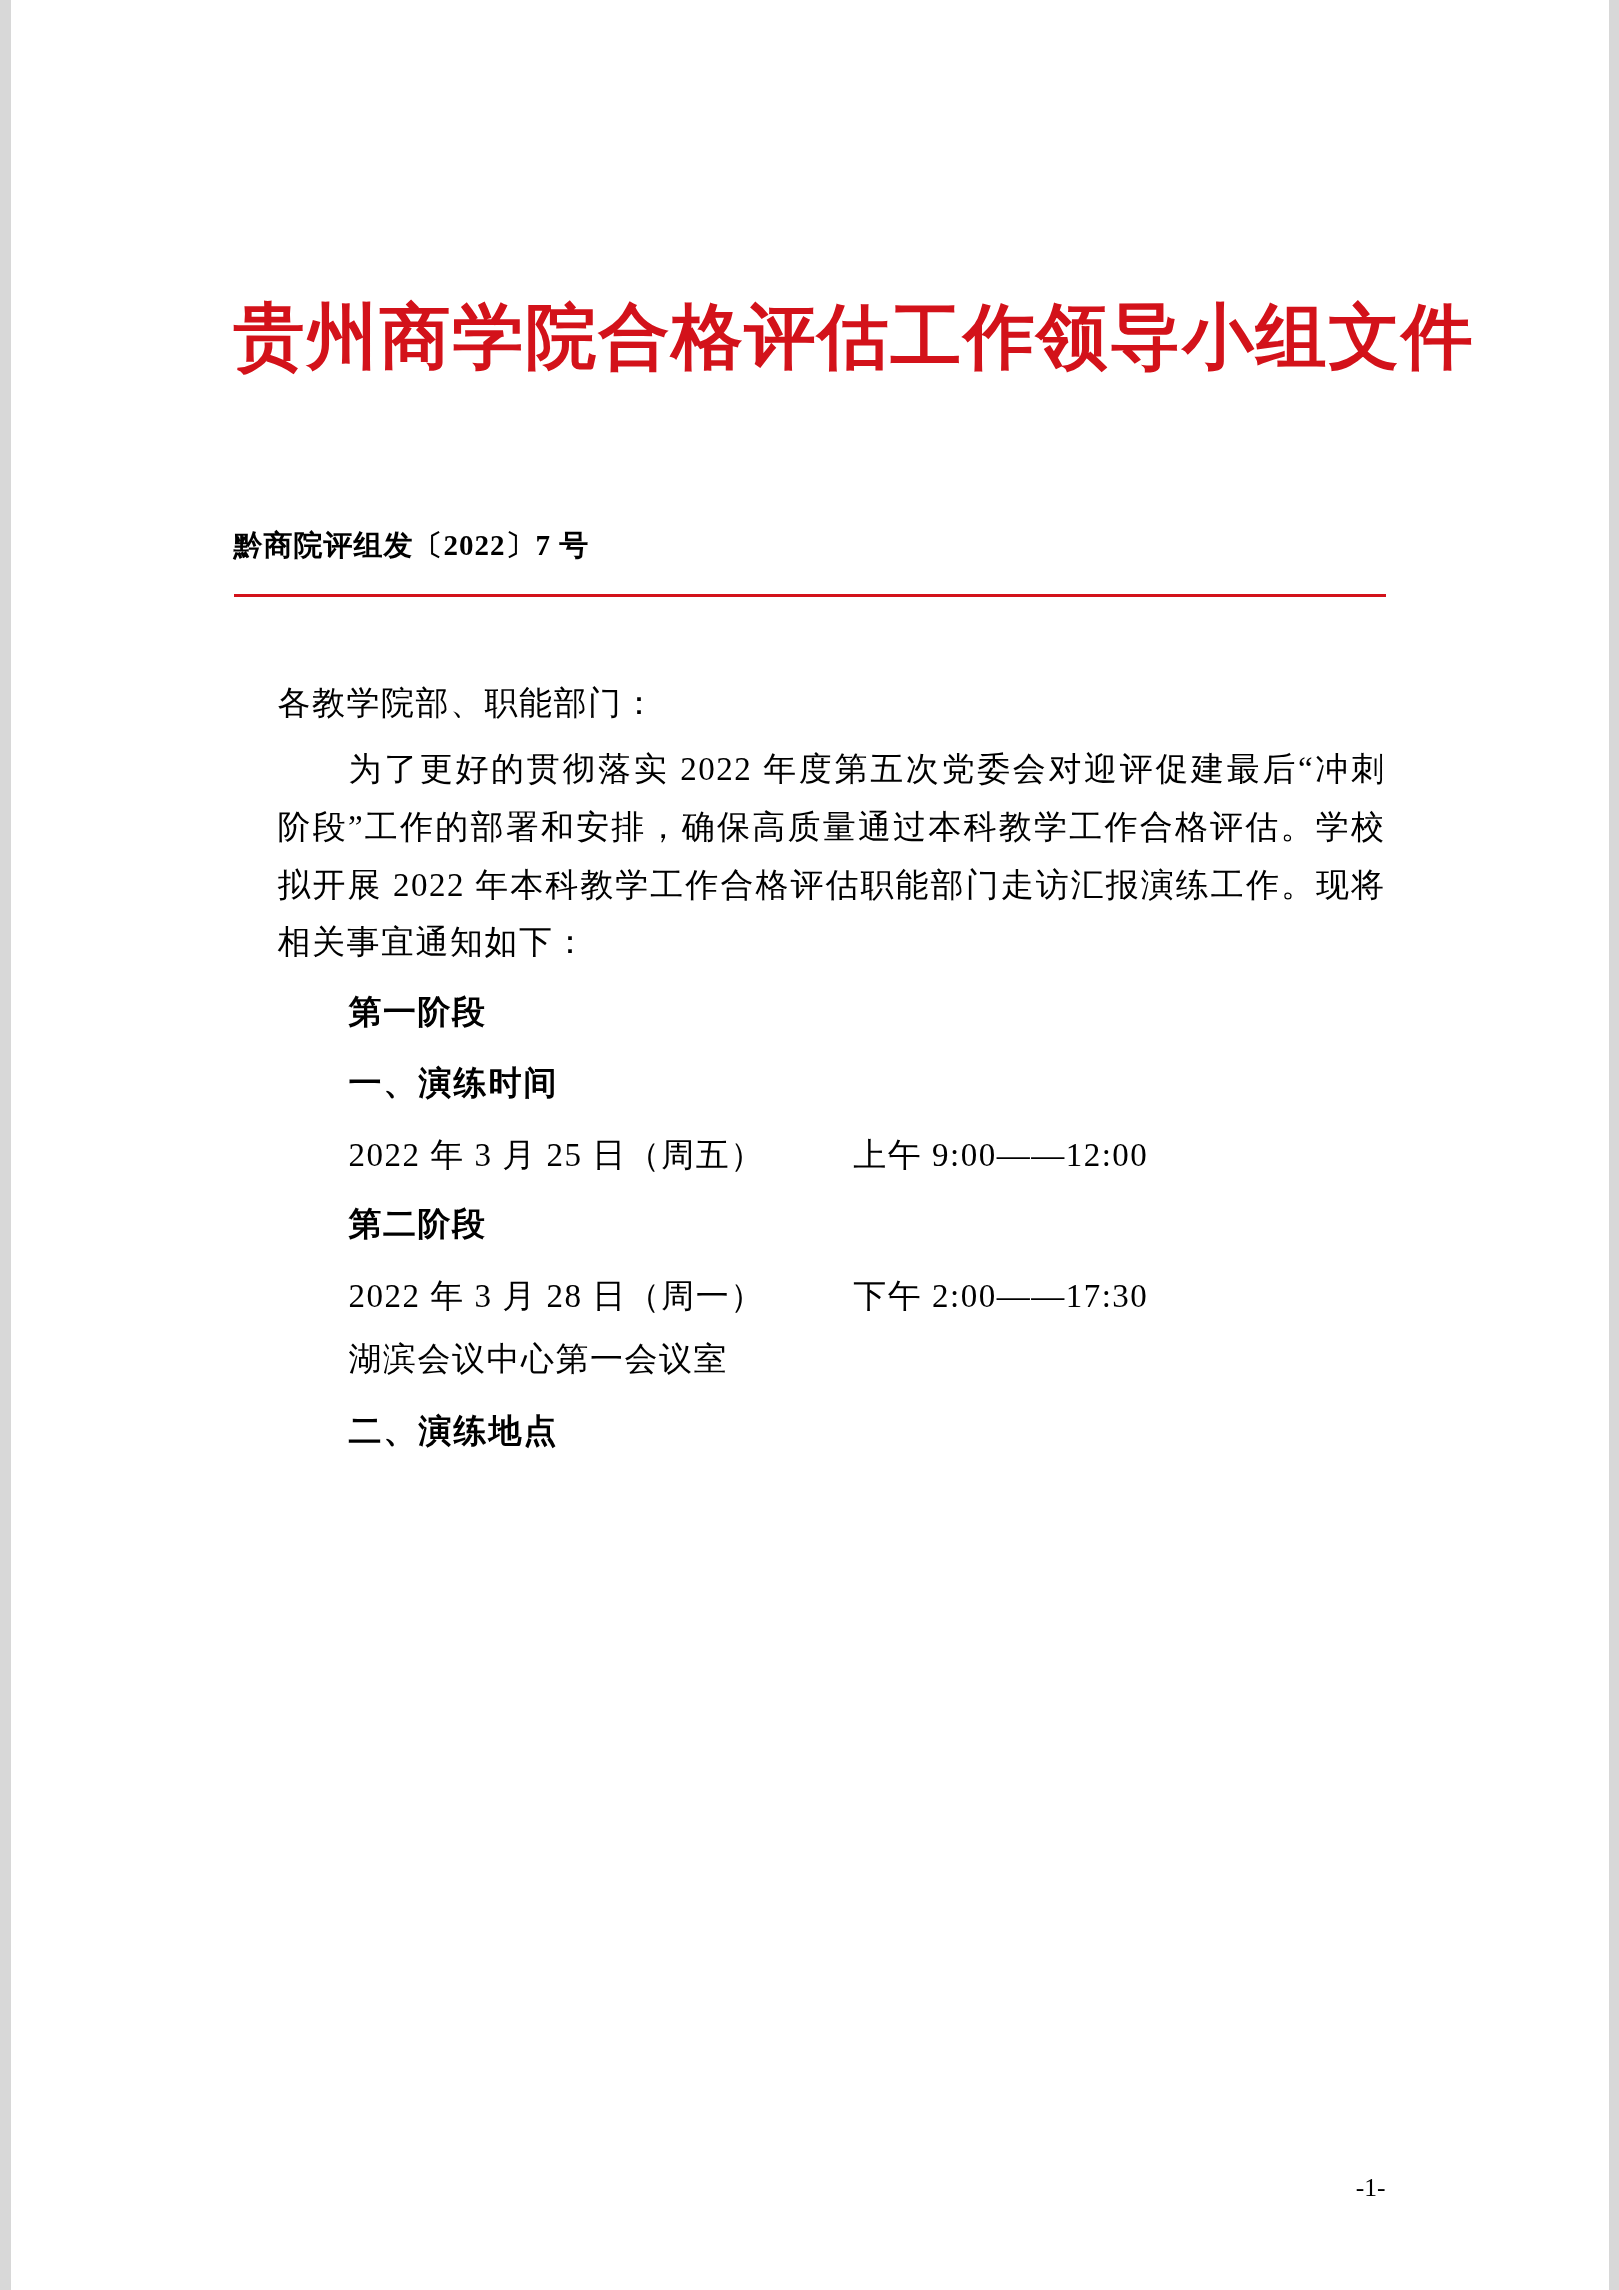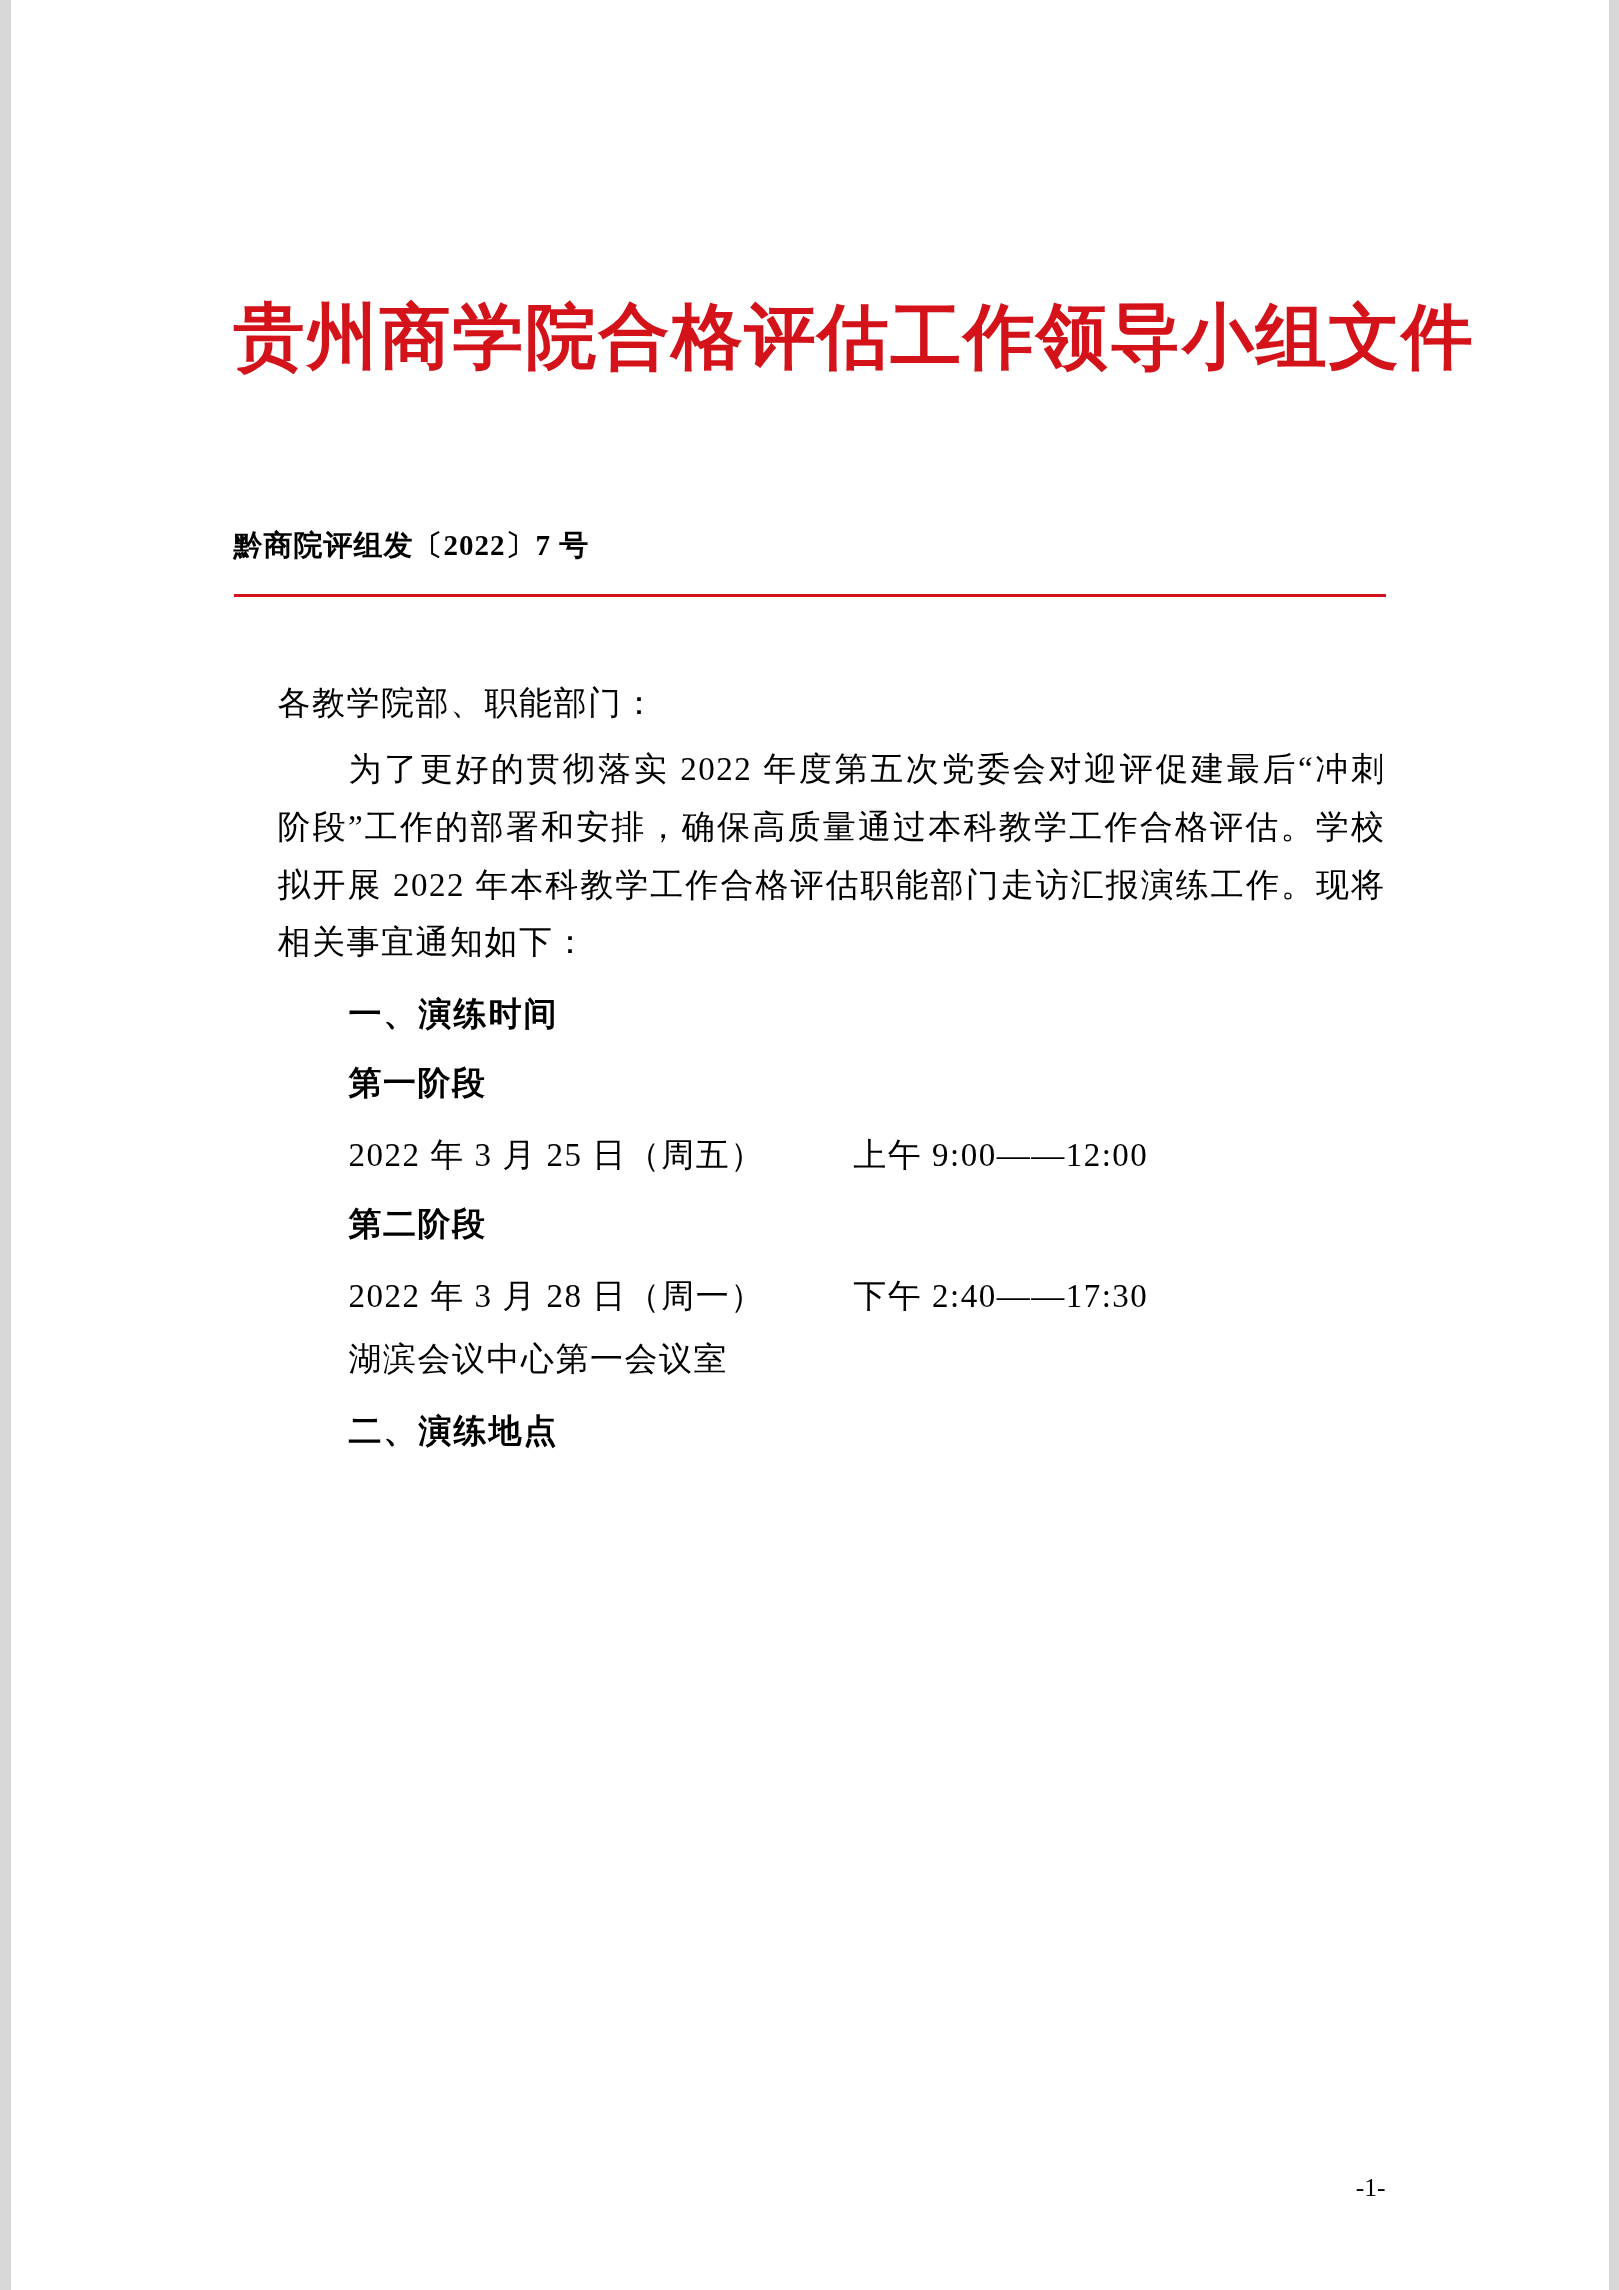--- a/index.html
+++ b/index.html
@@ -118,36 +118,36 @@
 
     <div class="doc-number">黔商院评组发〔2022〕7 号</div>
 
     <div class="red-rule"></div>
 
 
     <div class="body-text salutation">各教学院部、职能部门：</div>
 
     <div class="body-text para">为了更好的贯彻落实 2022 年度第五次党委会对迎评促建最后“冲刺阶段”工作的部署和安排，确保高质量通过本科教学工作合格评估。学校拟开展 2022 年本科教学工作合格评估职能部门走访汇报演练工作。现将相关事宜通知如下：</div>
 
+    <div class="body-text sub-heading">第一阶段</div>
+
     <div class="body-text heading">一、演练时间</div>
-
-    <div class="body-text sub-heading">第一阶段</div>
 
     <div class="body-text line-item">
       <span>2022 年 3 月 25 日（周五）</span>
       <span class="gap"></span>
       <span>上午 9:00——12:00</span>
     </div>
 
     <div class="body-text sub-heading">第二阶段</div>
 
     <div class="body-text line-item">
       <span>2022 年 3 月 28 日（周一）</span>
       <span class="gap"></span>
-      <span>下午 2:40——17:30</span>
+      <span>下午 2:00——17:30</span>
     </div>
 
     <div class="body-text plain-line">湖滨会议中心第一会议室</div>
 
     <div class="body-text heading">二、演练地点</div>
 
   </div>
 
   <div class="page-number">-1-</div>
 </div>

